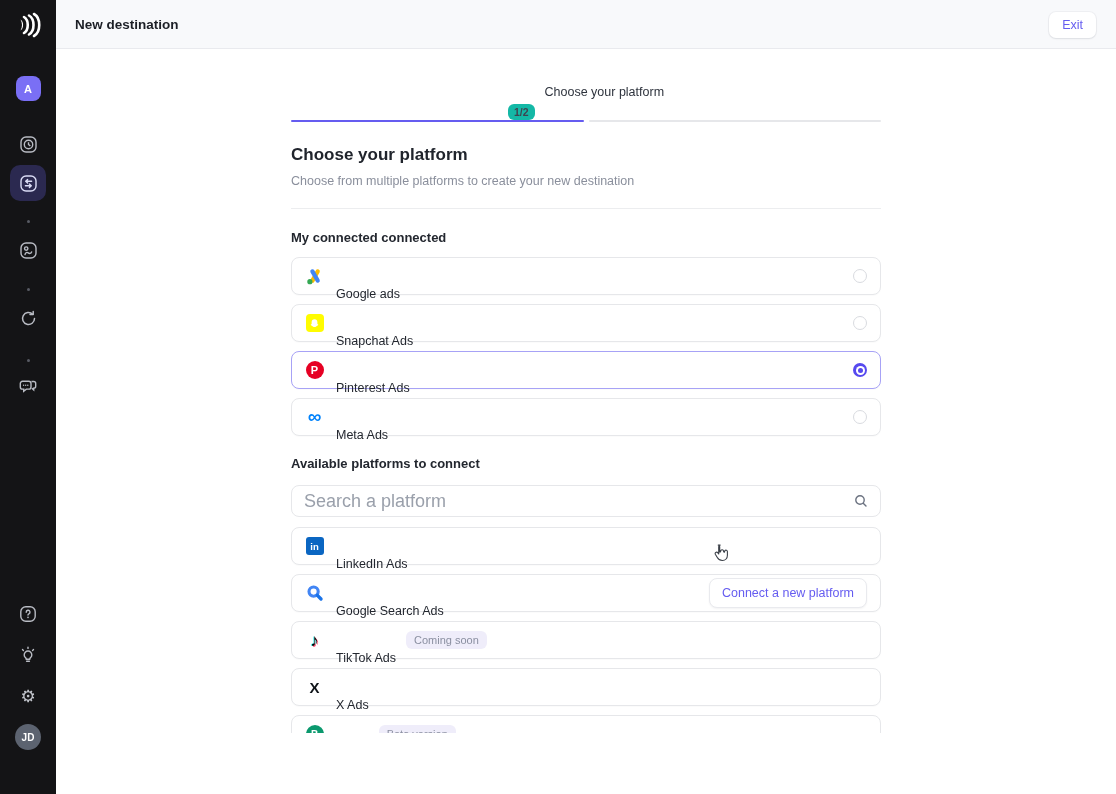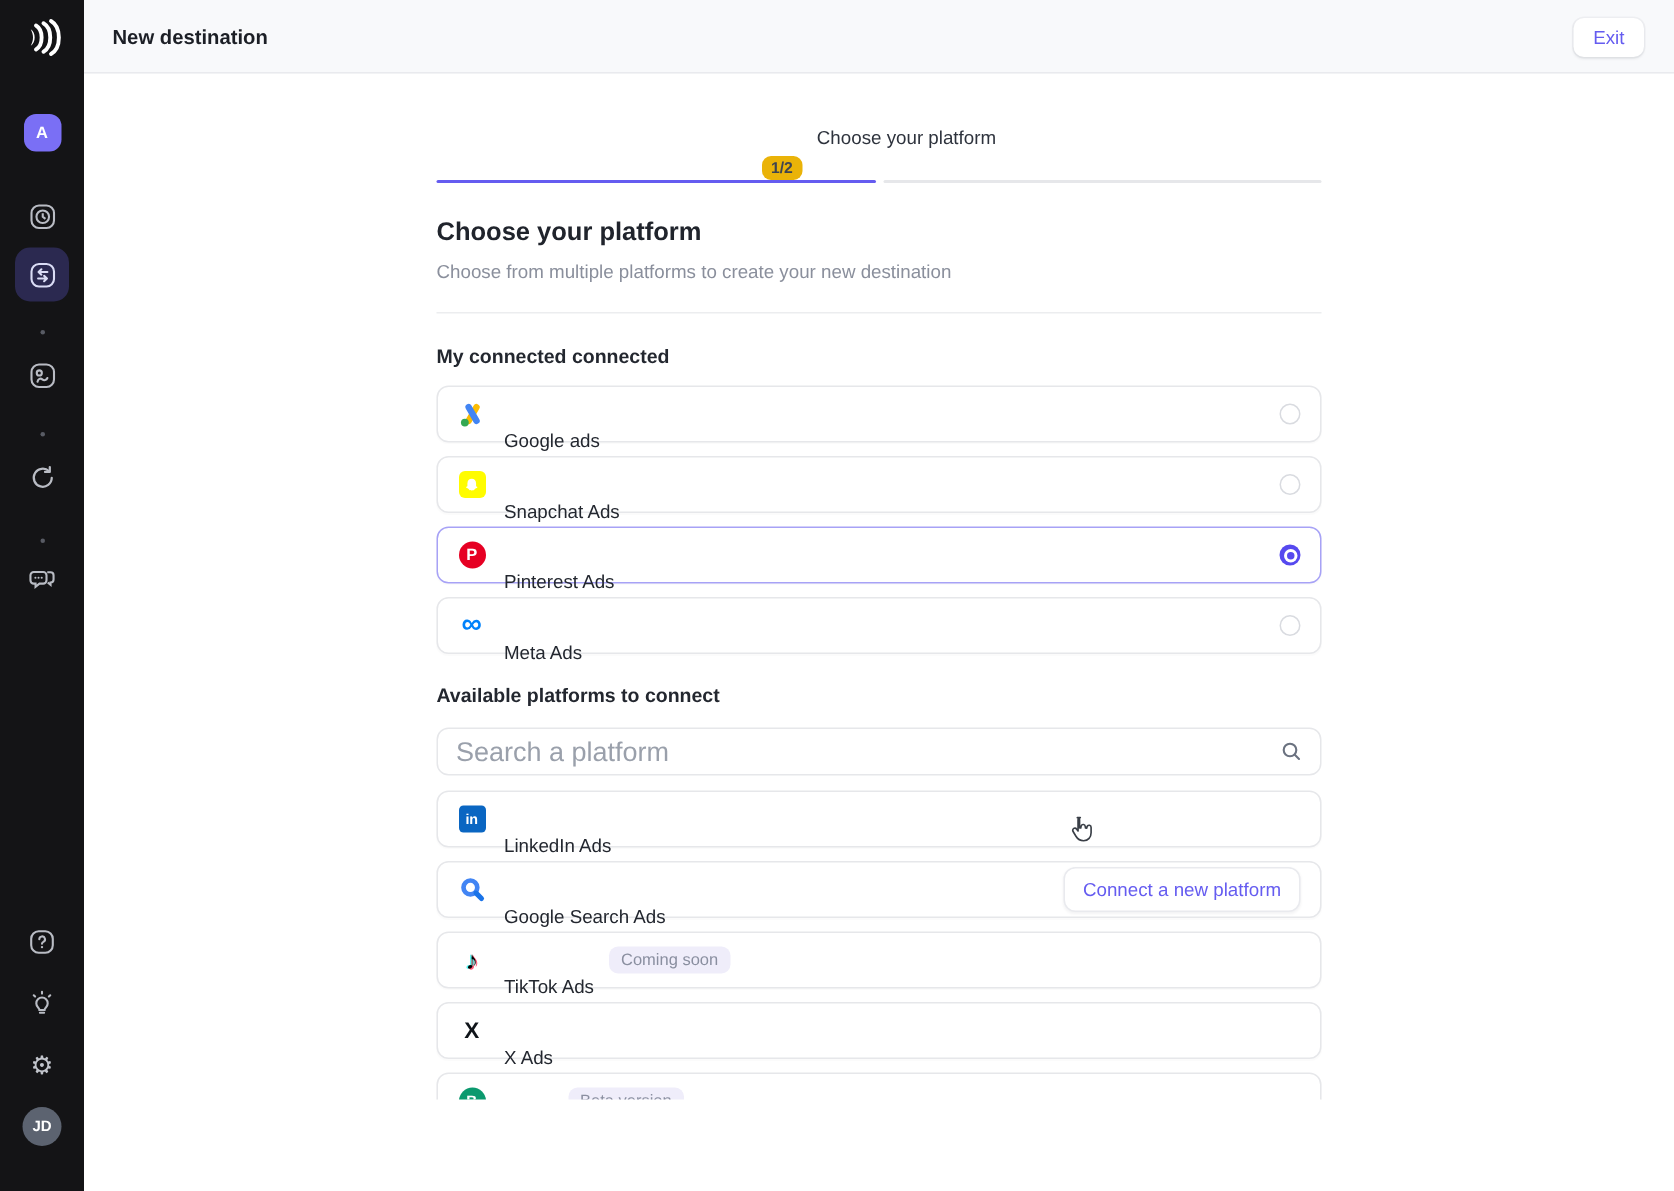--- a/index.html
+++ b/index.html
@@ -16,36 +16,36 @@
   .nav-ic { width:36px; height:36px; display:flex; align-items:center; justify-content:center;
     border-radius:10px; cursor:pointer; }
   .nav-ic svg { display:block; }
   .nav-ic.small { height:24px; }
   .nav-ic.active { background:#2B2950; }
   .nav-dot { width:3px; height:3px; border-radius:50%; background:#585b64; }
   .spacer { flex:1; }
   .gear-glyph { color:#c2c5cc; font-size:17px; line-height:1; }
   .user-avatar { width:26px; height:26px; border-radius:50%; background:#5C6370; color:#fff;
     font-size:10px; font-weight:bold; display:flex; align-items:center; justify-content:center;
-    margin-top:16px; margin-bottom:30px; cursor:pointer; }
+    margin-top:16px; margin-bottom:44px; cursor:pointer; }
 
   
   .header { position:absolute; left:56px; top:0; right:0; height:49px; background:#F8F9FB;
     border-bottom:1px solid #E9EAEE; display:flex; align-items:center; z-index:20; }
   .header-title { margin-left:19px; font-size:13.5px; font-weight:bold; color:#1C1F26; }
   .exit-btn { position:absolute; right:20px; top:12px; background:#fff; border:none; border-radius:7px;
     padding:6px 13px; font-size:12.5px; color:#655CF0; font-family:inherit; cursor:pointer;
     box-shadow:0 1px 2px rgba(16,24,40,.08), 0 0 0 1px rgba(16,24,40,.04); }
 
   
   .main { position:absolute; left:56px; top:49px; right:0; bottom:61px; background:#fff; overflow:hidden; }
   .content { width:590px; margin:0 auto; padding-top:35px; }
 
   .stepper { display:flex; align-items:center; justify-content:center; gap:10px; height:16px; }
-  .step-badge { background:#eab308; border-radius:6px; padding:2px 6px; font-size:10.5px;
+  .step-badge { background:#14b8a6; border-radius:6px; padding:2px 6px; font-size:10.5px;
     font-weight:bold; color:#3E4450;margin-top:40px; }
   .step-label { font-size:12.5px; color:#2E333D; }
 
   .progress { display:flex; gap:5px; margin-top:20px; }
   .progress .seg { height:2px; flex:1; border-radius:2px; }
   .seg.done { background:#655CF0; }
   .seg.todo { background:#E6E7EA; }
 
   .page-title { margin-top:23px; font-size:17px; font-weight:bold; color:#20242C; }
   .page-subtitle { margin-top:9px; font-size:12.5px; color:#8A8F9C; }

